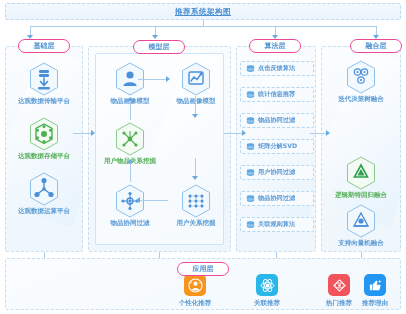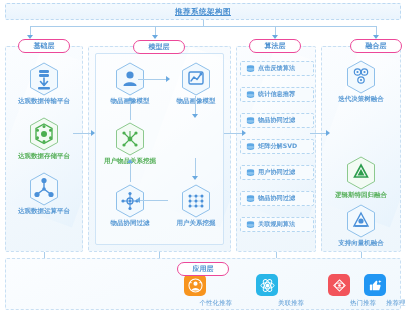--- a/index.html
+++ b/index.html
@@ -87,21 +87,21 @@
     border:1px dashed #c8dff3;border-radius:2px;
     background:linear-gradient(160deg,#fbfdff 0%,#f1f8fd 100%);
     box-sizing:border-box;overflow:hidden;
   }
   .app-item{position:absolute;width:74px;text-align:center;}
   .app-tile{
     width:22px;height:22px;border-radius:5px;margin:0 auto;
     display:flex;align-items:center;justify-content:center;
   }
   .app-item .albl{
-    margin-top:3px;font-size:6.5px;font-weight:normal;color:#5b9bd5;white-space:nowrap;text-align:right;
+    margin-top:3px;font-size:6.5px;font-weight:bold;color:#5b9bd5;white-space:nowrap;
   }
   .m-arrow{position:absolute;}
 </style>
 </head>
 <body>
 
 <div class="diagram">
 
   <div class="title-bar">
     <span class="t">推荐系统架构图</span>

